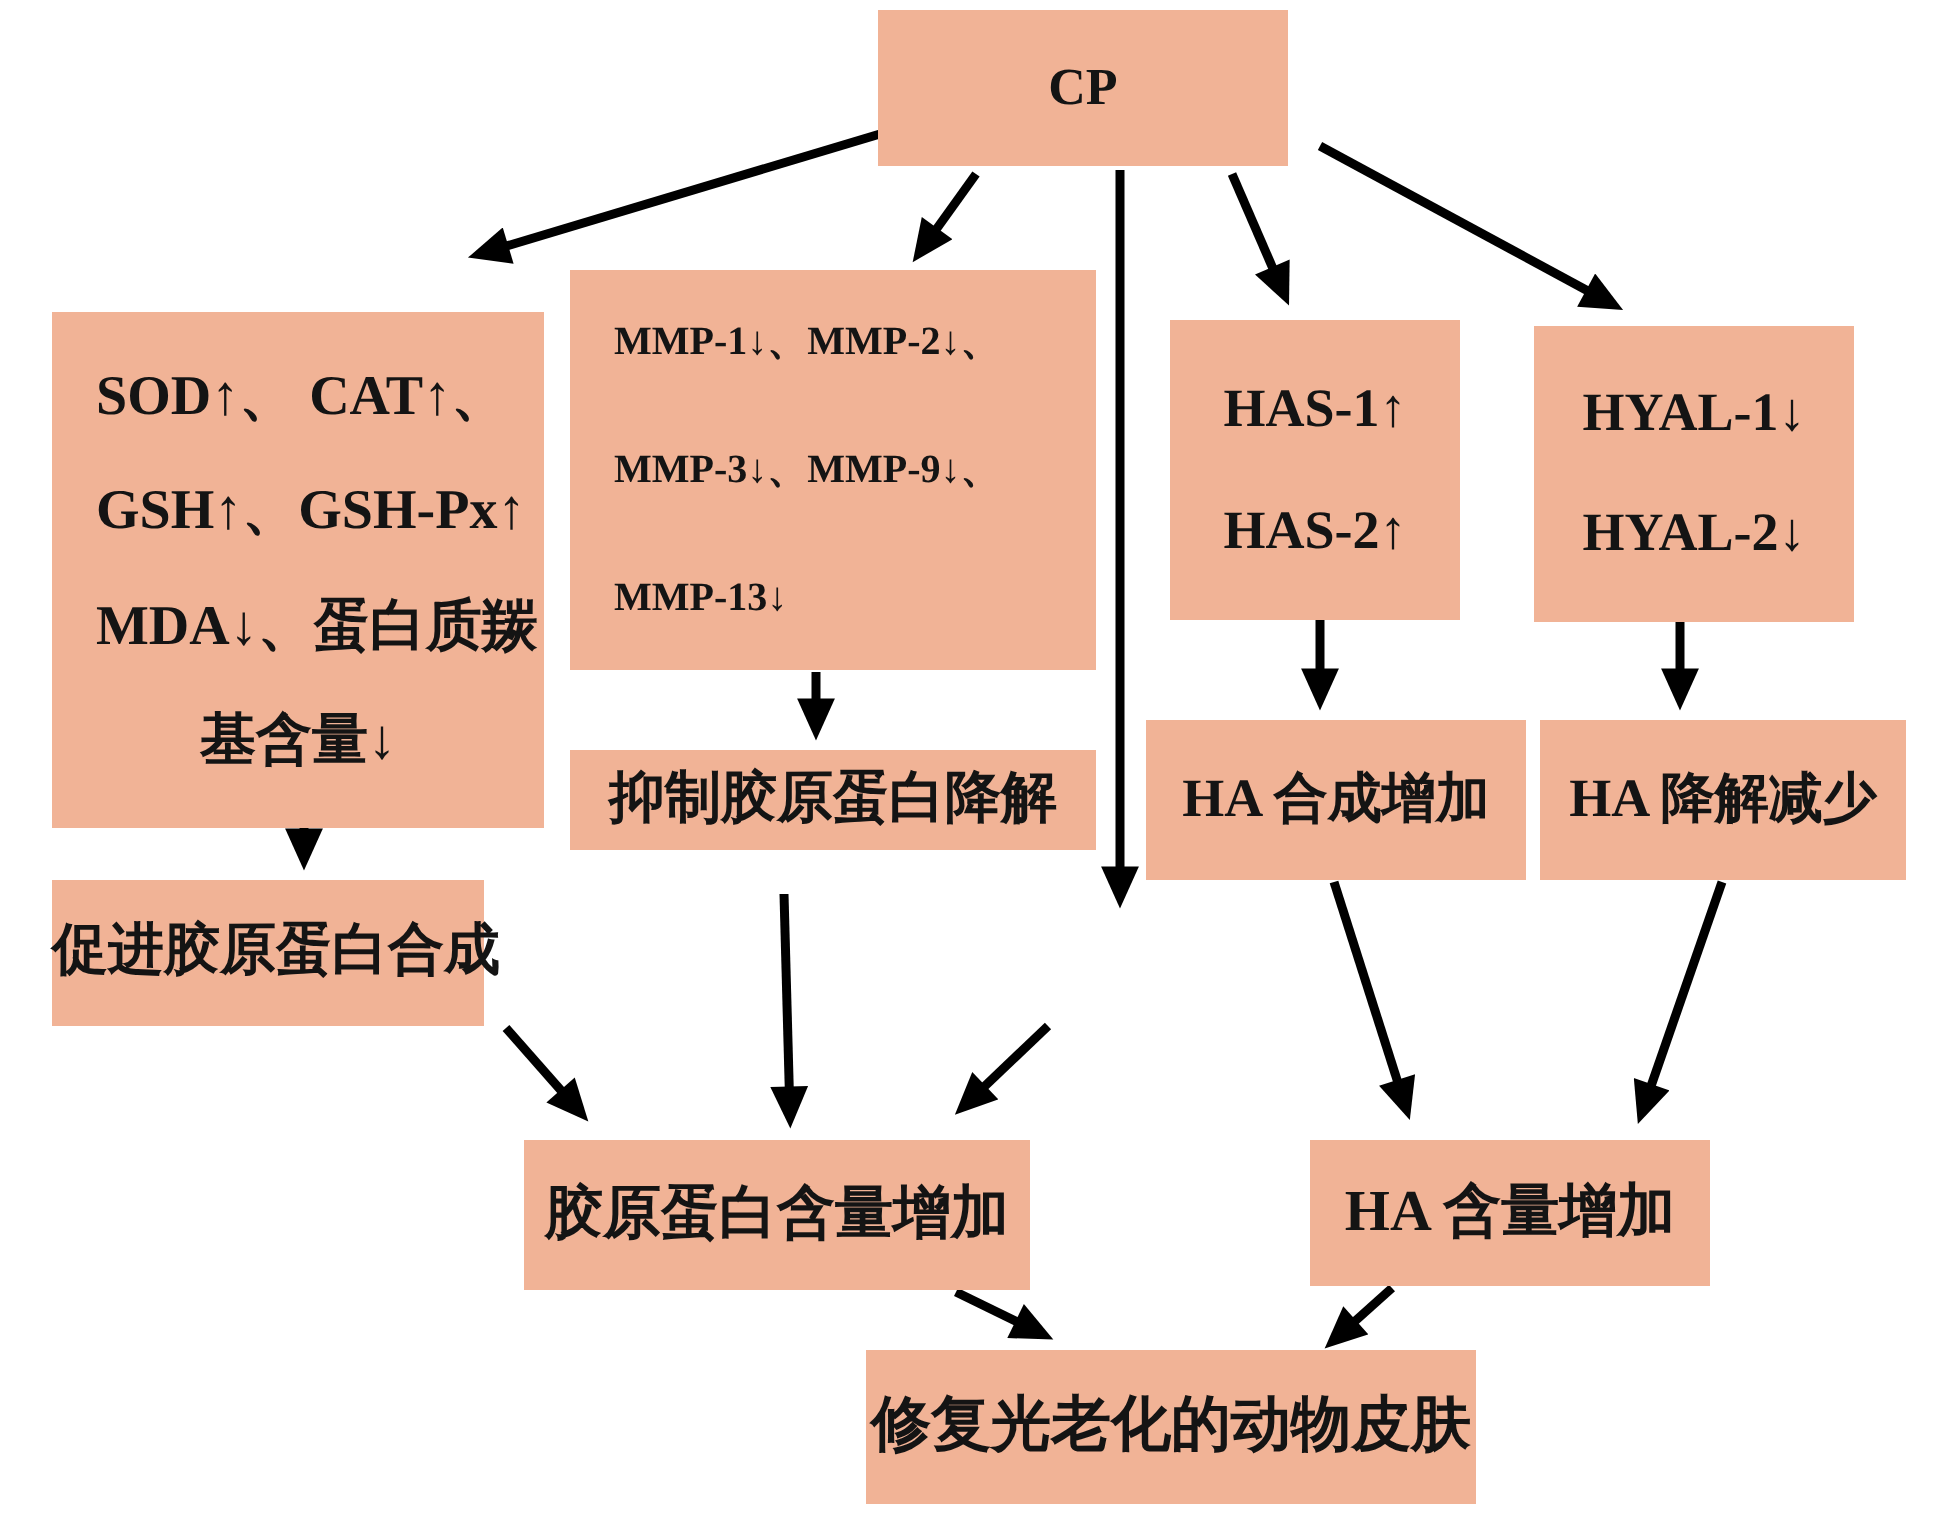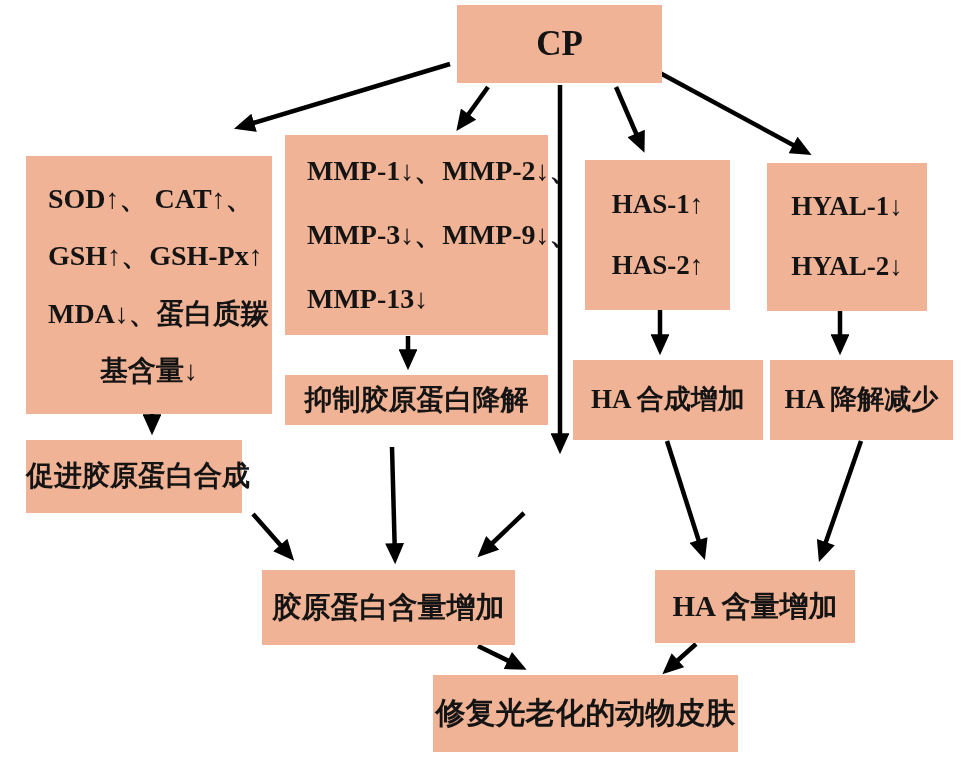--- a/index.html
+++ b/index.html
@@ -19,23 +19,23 @@
     display:flex;
     flex-direction:column;
     justify-content:space-around;
     align-items:center;
     box-sizing:border-box;
     line-height:1.15;
   }
   .node .ln{width:100%;text-align:center;white-space:nowrap;}
   .node .ln.left{text-align:left;padding-left:22px;box-sizing:border-box;}
   .single{justify-content:center;}
-  #n-cp{left:457px;top:5px;width:205px;height:78px;font-size:35px;}
+  #n-cp{left:439px;top:5px;width:205px;height:78px;font-size:26px;}
   #n-antiox{left:26px;top:156px;width:246px;height:258px;font-size:28px;padding:14px 0;}
-  #n-mmp{left:285px;top:135px;width:263px;height:200px;font-size:28px;padding:4px 0;}
+  #n-mmp{left:285px;top:135px;width:263px;height:200px;font-size:20px;padding:4px 0;}
   #n-has{left:585px;top:160px;width:145px;height:150px;font-size:27px;padding:14px 0;}
   #n-hyal{left:767px;top:163px;width:160px;height:148px;font-size:27px;padding:14px 0;}
   #n-inhibit{left:285px;top:375px;width:263px;height:50px;font-size:28px;}
   #n-hasyn{left:573px;top:360px;width:190px;height:80px;font-size:27px;}
   #n-hadeg{left:770px;top:360px;width:183px;height:80px;font-size:27px;}
   #n-promote{left:26px;top:440px;width:216px;height:73px;font-size:28px;}
   #n-hyp{left:520px;top:459px;width:122px;height:84px;font-size:29px;}
   #n-collagen{left:262px;top:570px;width:253px;height:75px;font-size:29px;}
   #n-hacontent{left:655px;top:570px;width:200px;height:73px;font-size:29px;}
   #n-repair{left:433px;top:675px;width:305px;height:77px;font-size:30px;}

